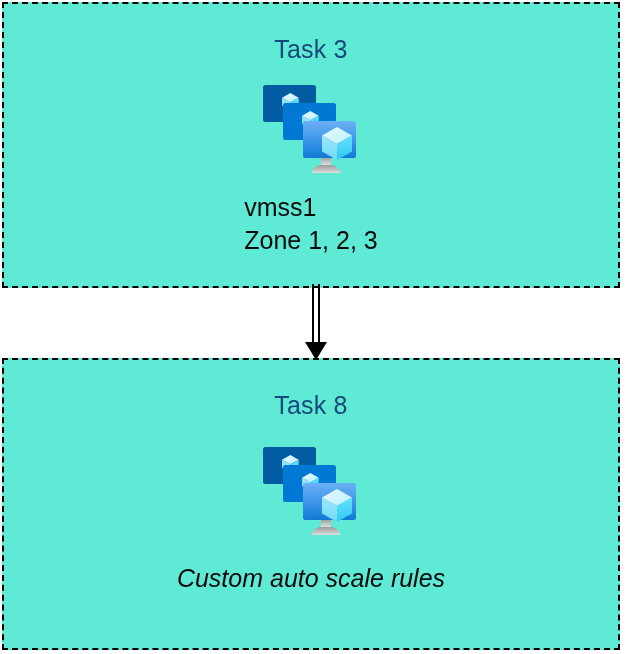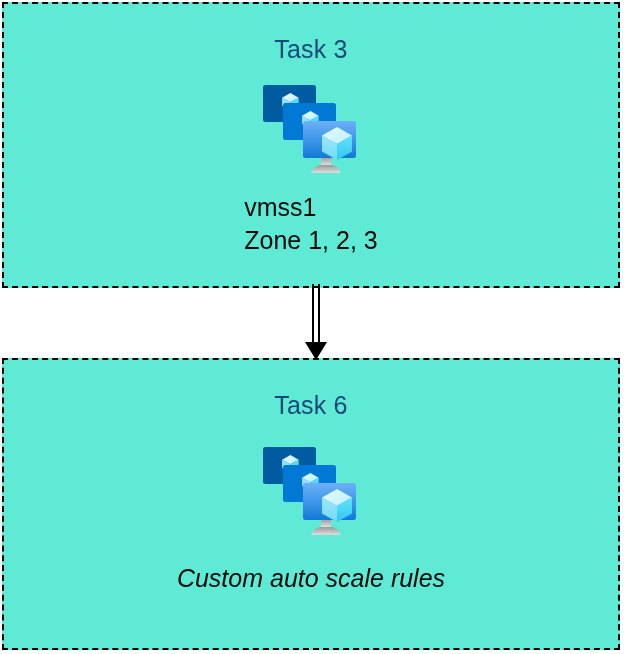--- a/index.html
+++ b/index.html
@@ -162,21 +162,21 @@
 
       <rect x="16" y="0" width="2" height="62" fill="#000000"></rect>
       <rect x="22" y="0" width="2" height="62" fill="#000000"></rect>
 
       <polygon points="9,58 31,58 20,76" fill="#000000"></polygon>
     </svg>
   </div>
 
   <div class="task-box" id="task-box-4">
 
-    <div class="task-title">Task 6</div>
+    <div class="task-title">Task 8</div>
 
     <div class="node-icon">
       <svg viewBox="0 0 104 96" width="104" height="96" xmlns="http://www.w3.org/2000/svg">
         <defs>
           <linearGradient id="frontMon4" x1="0" y1="0" x2="0" y2="1">
             <stop offset="0%" stop-color="#6cb0f5"></stop>
             <stop offset="55%" stop-color="#3b94ea"></stop>
             <stop offset="100%" stop-color="#1179d3"></stop>
           </linearGradient>
           <linearGradient id="standGrad4" x1="0" y1="0" x2="0" y2="1">

